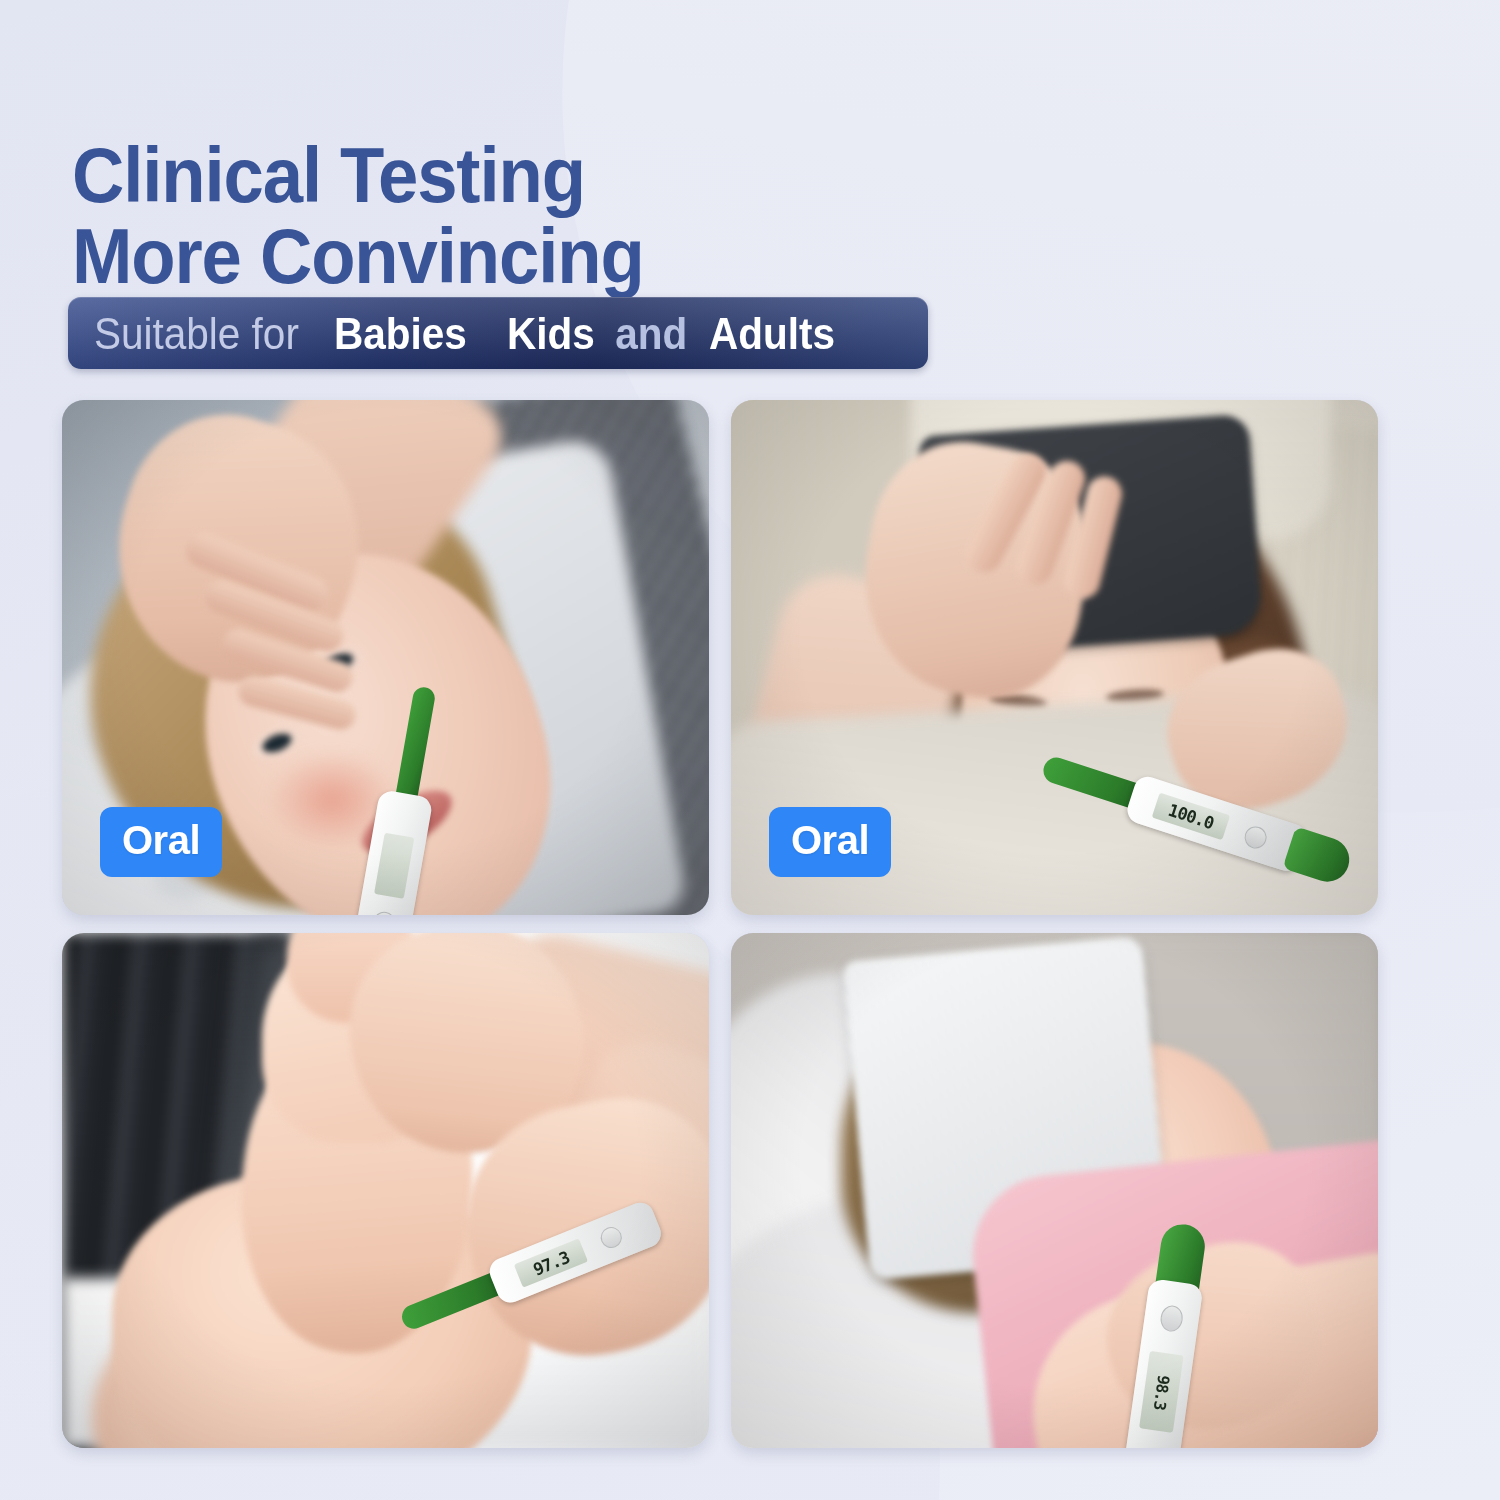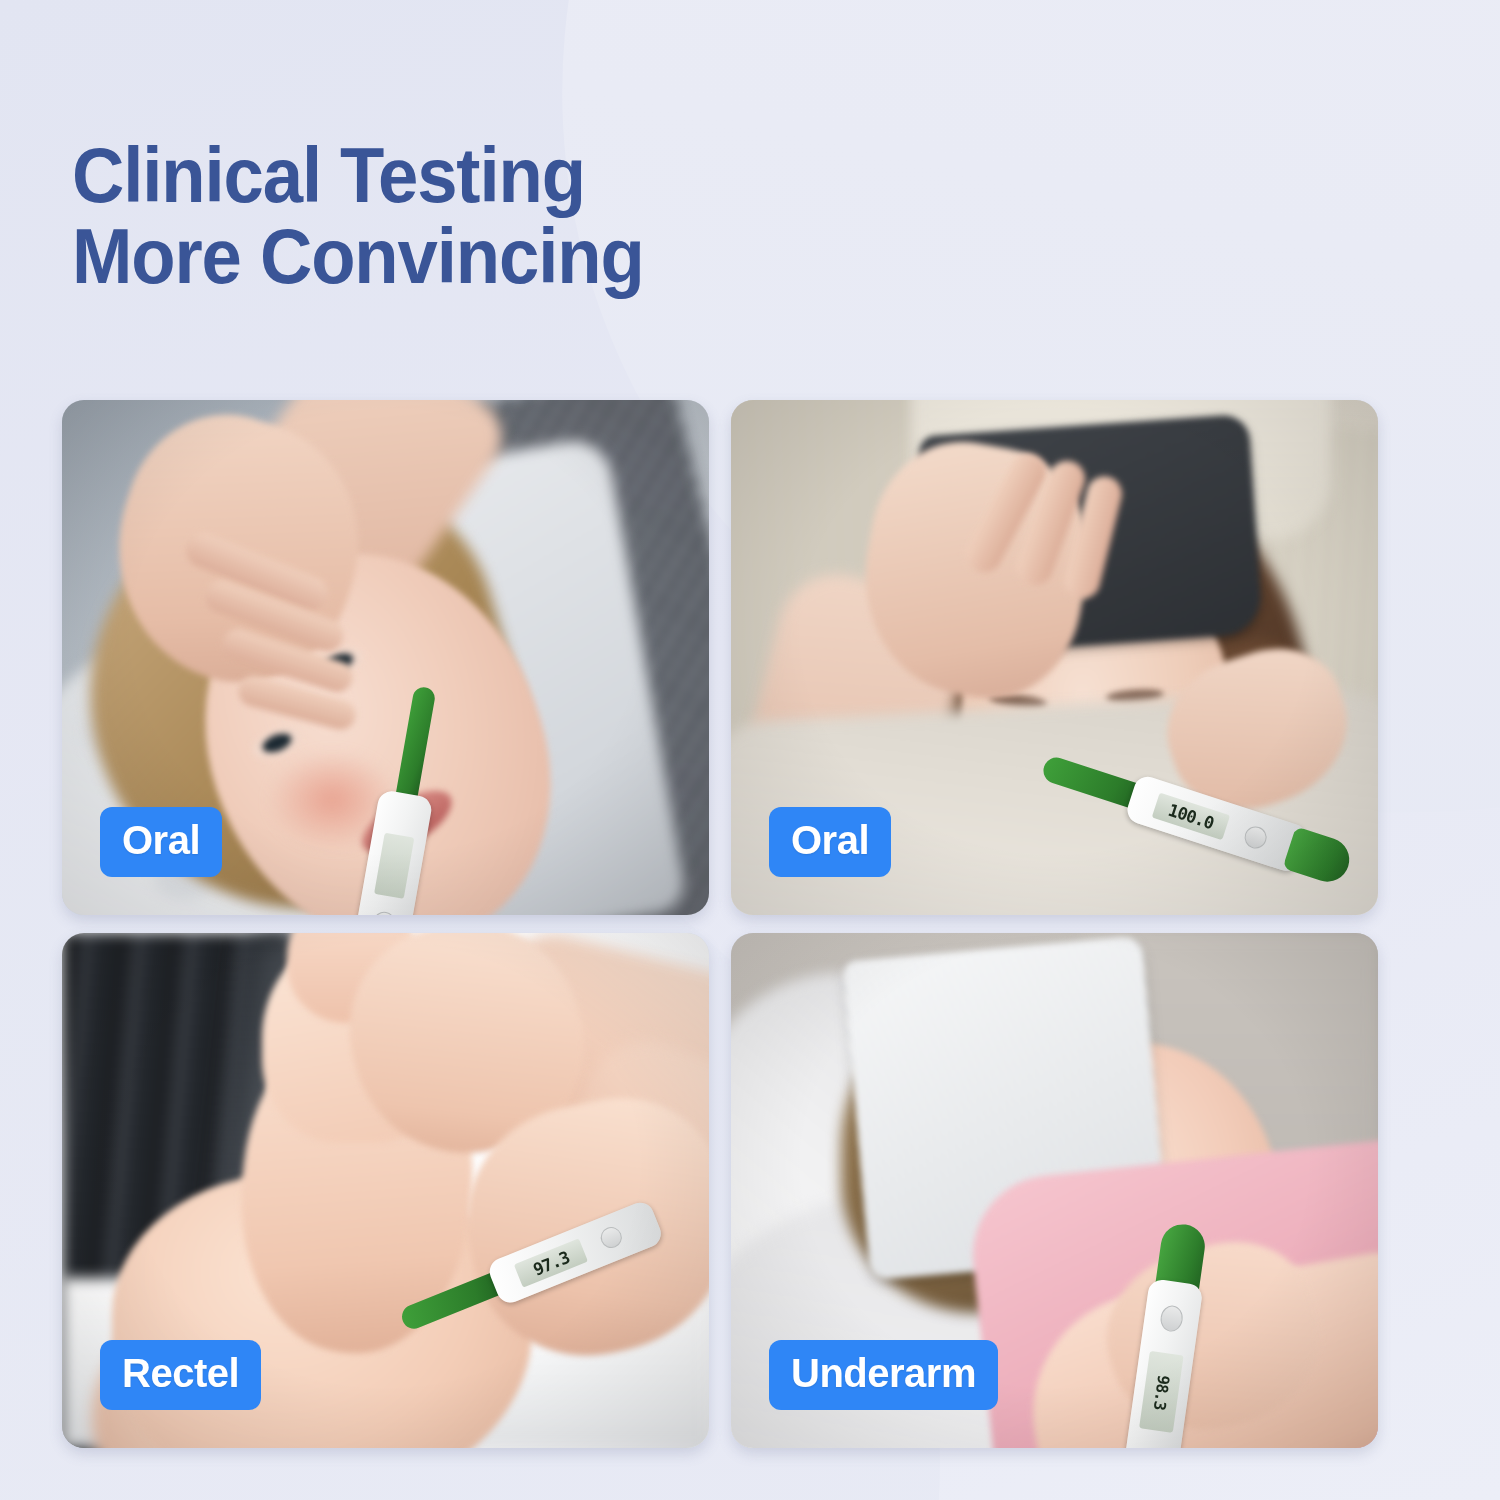--- a/index.html
+++ b/index.html
@@ -444,20 +444,28 @@
 <div class="bg-swoosh"></div>
 <div class="bg-swoosh2"></div>
 
 <div class="stage">
 
   <div class="headline">
     <span>Clinical Testing</span>
     <span class="l2">More Convincing</span>
   </div>
 
+  <div class="banner">
+    <span class="b-soft">Suitable for </span>
+      <span class="b-strong">Babies</span>
+      <span class="b-strong">  </span>
+      <span class="b-strong">Kids</span>
+      <span class="b-mid"> and </span>
+      <span class="b-strong">Adults</span>
+  </div>
 
   <div class="grid">
 
     <div class="panel">
       <div class="scene">
         <div class="sh p1-bg"></div>
         <div class="sh p1-blanket blur"></div>
         <div class="sh p1-shirt blur"></div>
         <div class="sh p1-pillow blur"></div>
         <div class="sh p1-pillow-dots blur"></div>
@@ -547,21 +555,20 @@
           <div class="tip" style="left:0;top:20px;width:110px;height:24px;border-radius:13px 4px 4px 13px;"></div>
           <div class="body" style="left:98px;top:10px;width:175px;height:46px;"></div>
           <div class="lcd" style="left:124px;top:21px;width:70px;height:25px;font-size:17px;letter-spacing:-1px;">
             <span>97.3</span>
           </div>
           <div class="btn" style="left:214px;top:22px;width:21px;height:21px;"></div>
         </div>
 
         <div class="vig"></div>
       </div>
-      <div class="badge">Rectel</div>
     </div>
 
     <div class="panel">
       <div class="scene">
         <div class="sh p4-bg"></div>
         <div class="sh p4-wall blur"></div>
         <div class="sh p4-pillow blur"></div>
         <div class="sh p4-pillow2 blur"></div>
         <div class="sh p4-hair blur"></div>
         <div class="sh p4-face blurxs"></div>
@@ -578,17 +585,16 @@
           <div class="cap" style="left:12px;top:0;width:44px;height:70px;border-radius:26px 26px 10px 10px;"></div>
           <div class="body" style="left:6px;top:58px;width:54px;height:210px;"></div>
           <div class="btn" style="left:22px;top:82px;width:22px;height:26px;border-radius:50%;"></div>
           <div class="lcd" style="left:16px;top:130px;width:34px;height:78px;font-size:16px;letter-spacing:-1px;">
             <span style="transform:rotate(90deg);white-space:nowrap;">98.3</span>
           </div>
         </div>
 
         <div class="vig"></div>
       </div>
-      <div class="badge">Underarm</div>
     </div>
 
   </div>
 </div>
 
 </body></html>

